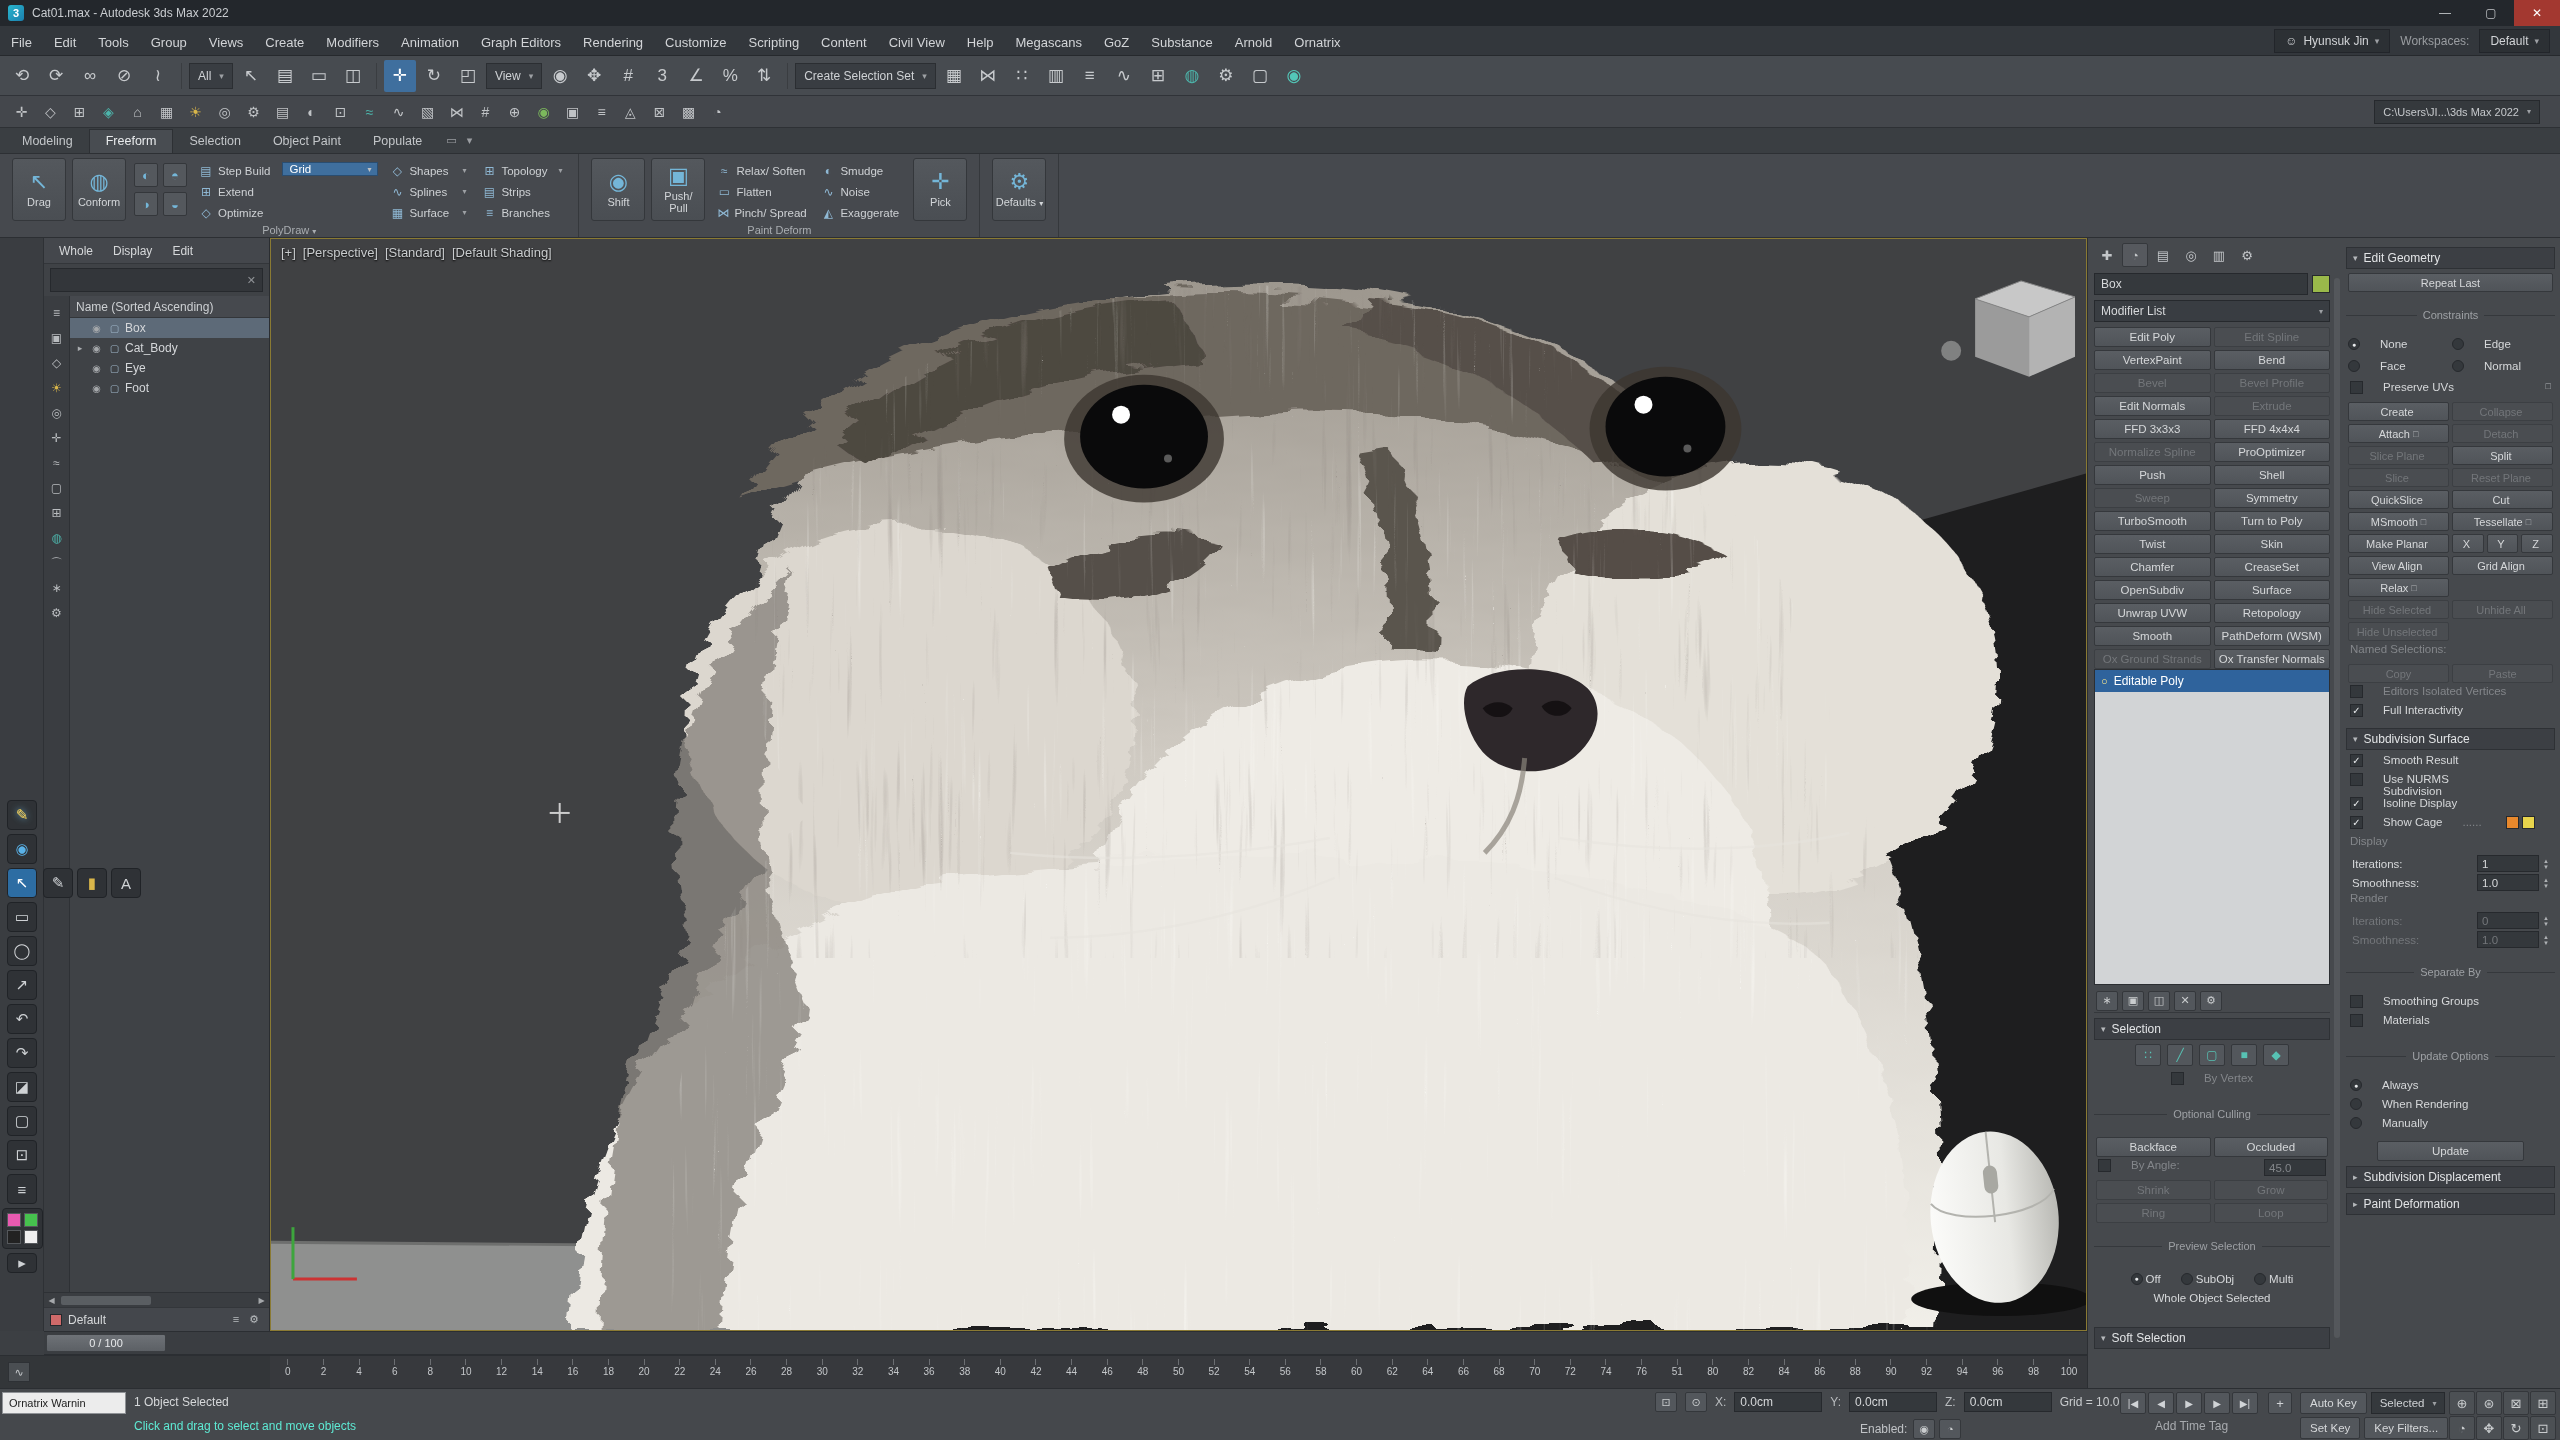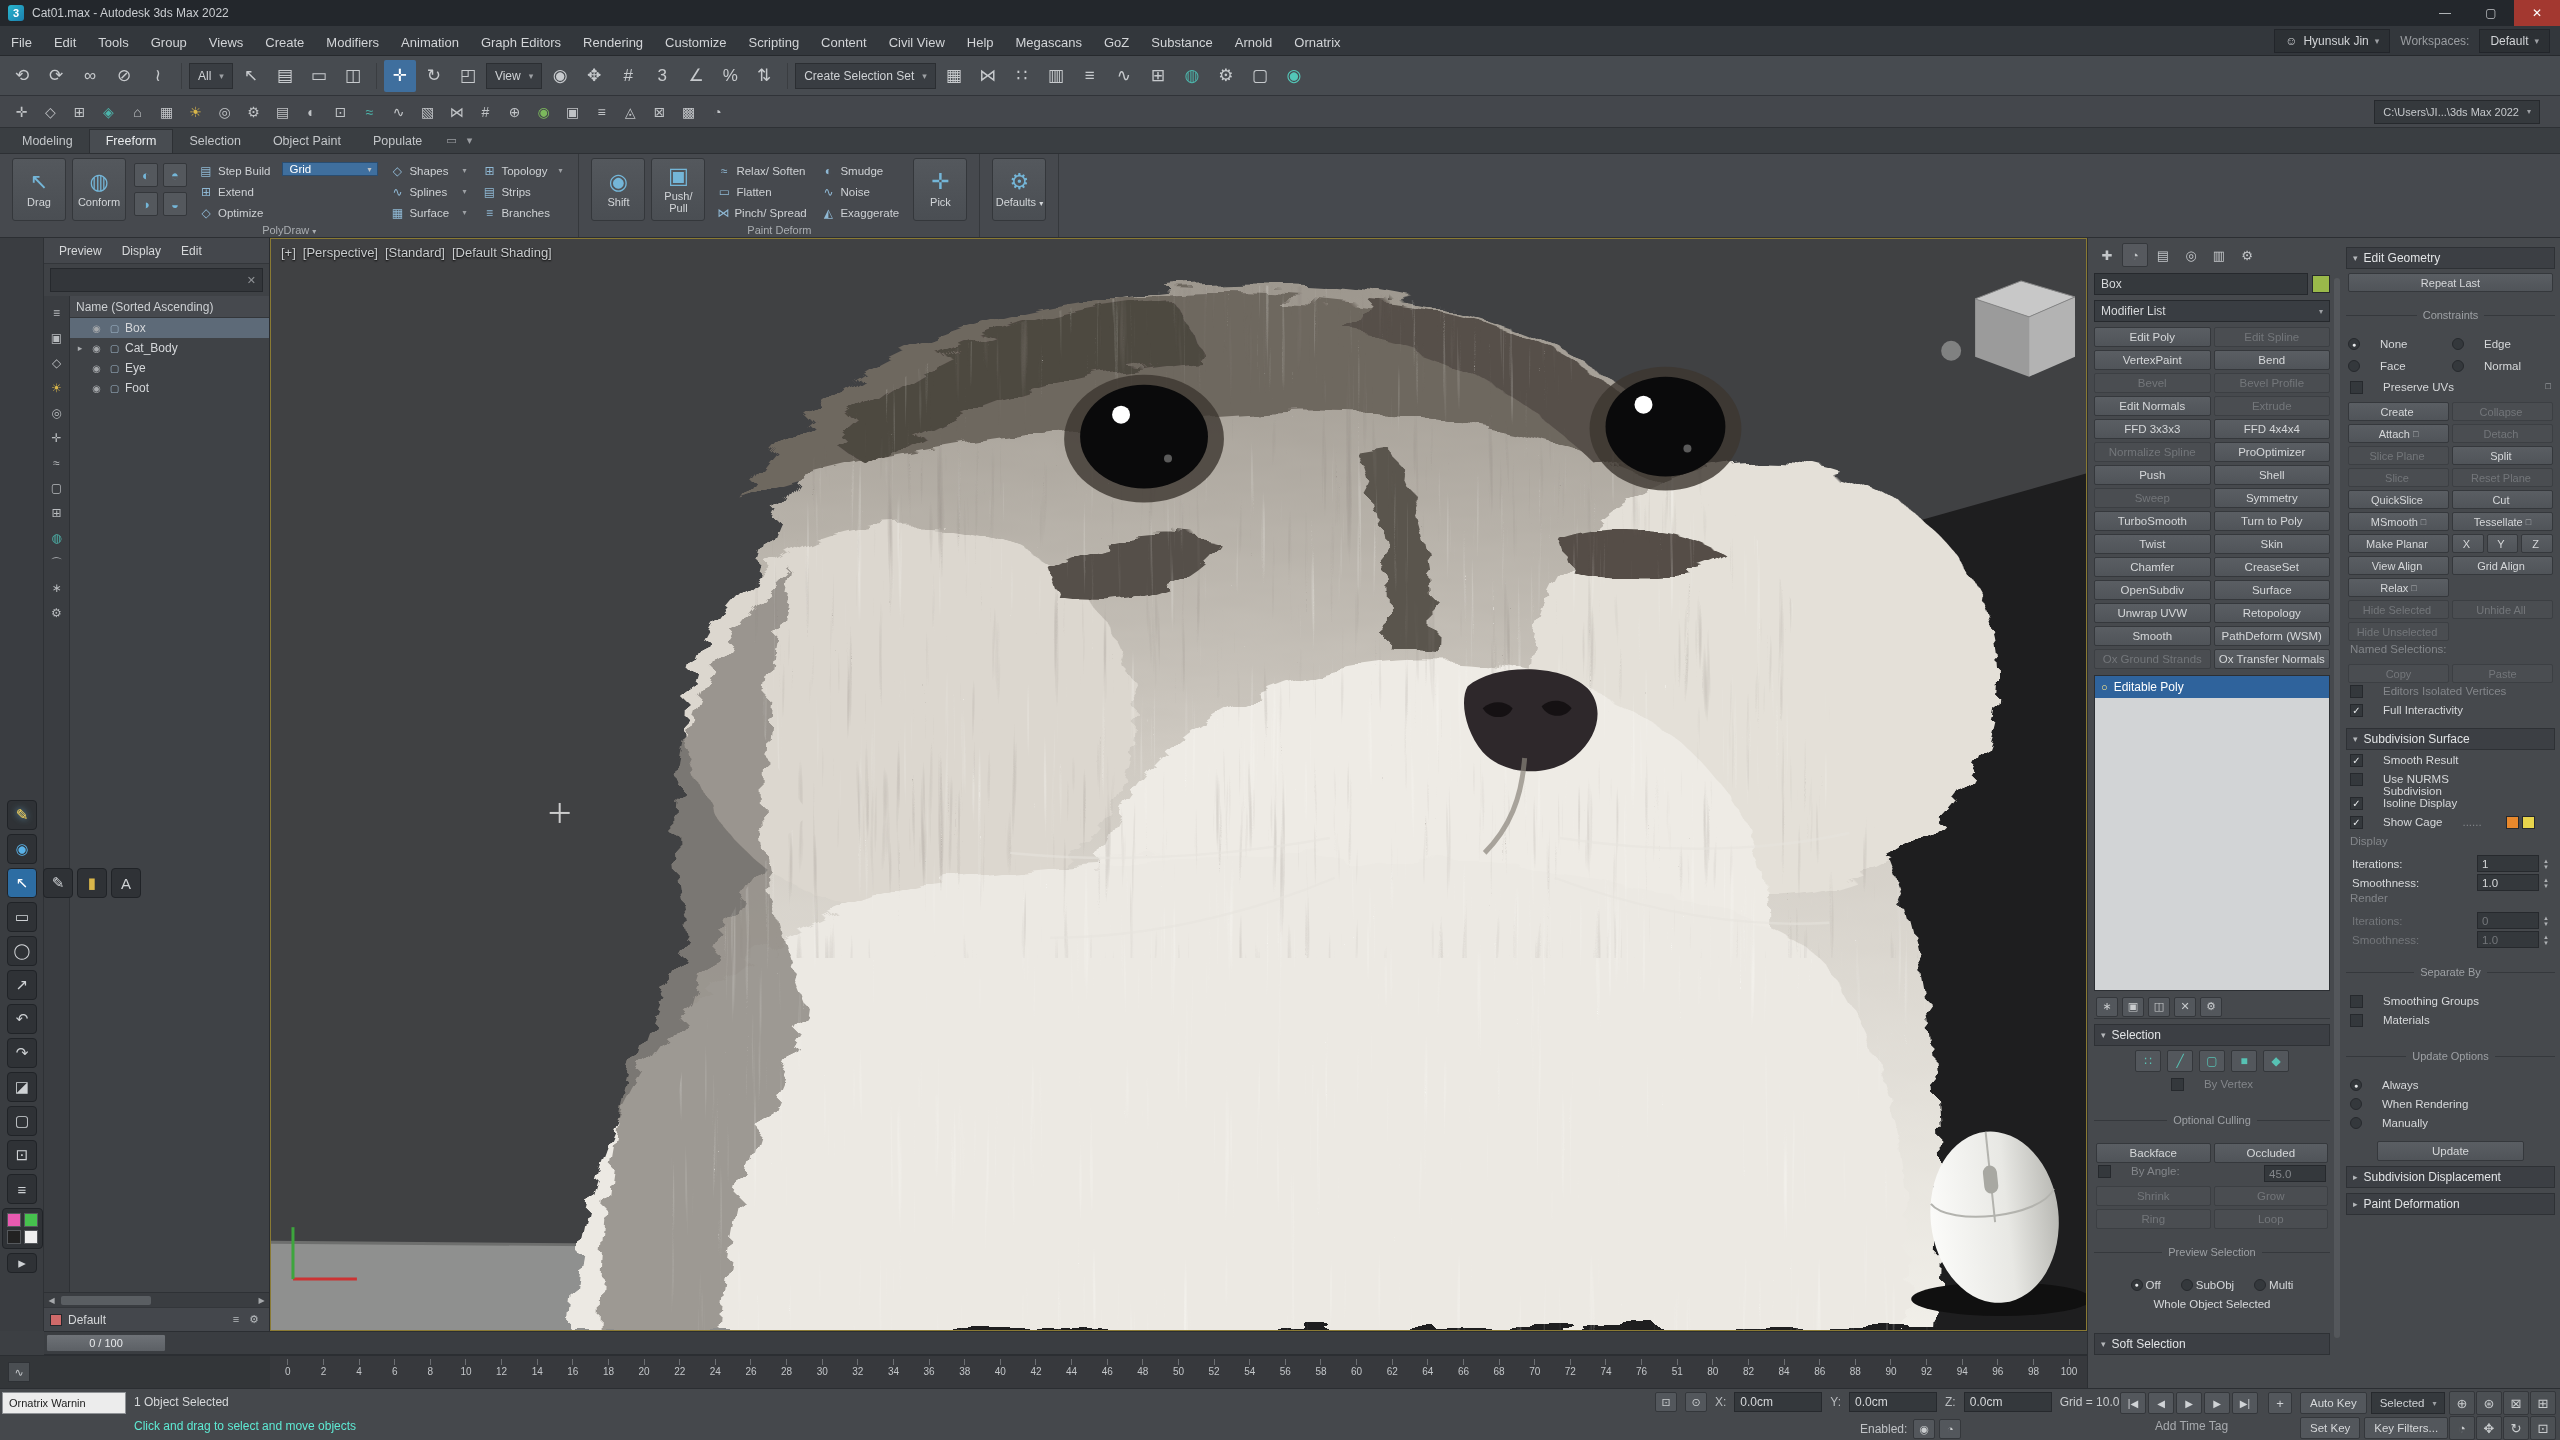--- a/index.html
+++ b/index.html
@@ -109,21 +109,21 @@
 .rscroll{position:absolute;left:246px;top:40px;width:6px;height:1060px;background:#54575b;border-radius:3px;}
 .rcol2{position:absolute;left:258px;top:4px;width:209px;}
 .ptabs{display:flex;gap:2px;height:26px;align-items:center;margin-bottom:4px;}
 .ptab{width:26px;height:24px;display:flex;align-items:center;justify-content:center;font-size:13px;color:#c3c6c9;border-radius:2px;flex:none;}
 .ptab.active{background:#56595e;border:1px solid #35383c;}
 .objrow{display:flex;gap:4px;align-items:center;height:24px;margin-bottom:4px;}
 .objname{flex:1;height:22px;background:#35393d;border:1px solid #26292d;display:flex;align-items:center;padding:0 6px;font-size:12px;}
 .objcolor{width:18px;height:18px;border:1px solid #26292d;flex:none;}
 .modlist{height:22px;background:#393d42;border:1px solid #26292d;display:flex;align-items:center;font-size:12px;padding:0 6px;margin-bottom:5px;}
 .modlist .caret{margin-left:auto;font-size:8px;color:#9da0a4;}
-.modgrid{display:grid;grid-template-columns:1fr 1fr;gap:3px;margin-bottom:6px;}
+.modgrid{display:grid;grid-template-columns:1fr 1fr;gap:3px;}
 .pbtn{height:20px;background:linear-gradient(#5a5e63,#505459);border:1px solid #35383c;border-radius:2px;display:flex;align-items:center;justify-content:center;font-size:11.5px;color:#d6d8da;padding:0 2px;white-space:nowrap;overflow:hidden;}
 .pbtn.disabled{background:#4a4d51;color:#73767a;border-color:#3c3f43;}
 .stack{border:1px solid #2c2f33;margin-bottom:4px;}
 .stackrow{height:22px;background:#2f639c;color:#fff;display:flex;align-items:center;gap:6px;padding:0 6px;font-size:12px;}
 .stackbulb{color:#ffe98a;font-size:11px;}
 .stackspace{height:292px;background:#d2d4d6;}
 .stacktools{display:flex;gap:4px;height:24px;align-items:center;border-bottom:1px solid #35383c;margin-bottom:2px;padding:0 2px;}
 .stacktool{width:22px;height:20px;background:#53575c;border:1px solid #34373b;display:flex;align-items:center;justify-content:center;font-size:11px;color:#c9ccce;border-radius:2px;flex:none;}
 .rollhdr{height:22px;background:#3c3f44;border:1px solid #2e3135;display:flex;align-items:center;gap:6px;font-size:12px;color:#e2e4e6;padding:0 6px;margin:5px 0 4px;}
 .rollarrow{font-size:9px;color:#b5b8bb;}
@@ -664,21 +664,21 @@
       <div class="sw" style="background: rgb(240, 240, 240);"></div>
     </div>
   <div class="annbtn" style="height:20px;">
       <span>▸</span>
     </div>
 </div>
 
 <div class="explorer">
   <div class="exp-menus">
 
-  <div class="exp-menu">Preview</div>
+  <div class="exp-menu">Whole</div>
       <div class="exp-menu">Display</div>
       <div class="exp-menu">Edit</div>
     </div>
   <div class="exp-search">
     <span class="exp-clear">✕</span>
   </div>
   <div class="exp-body">
     <div class="exp-rail">
 
     <div class="railbtn">

